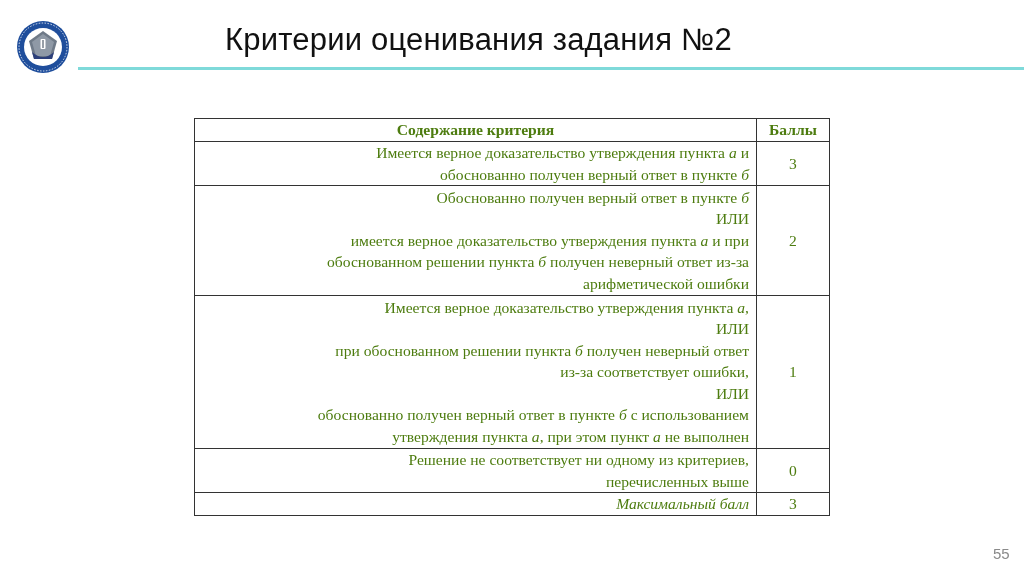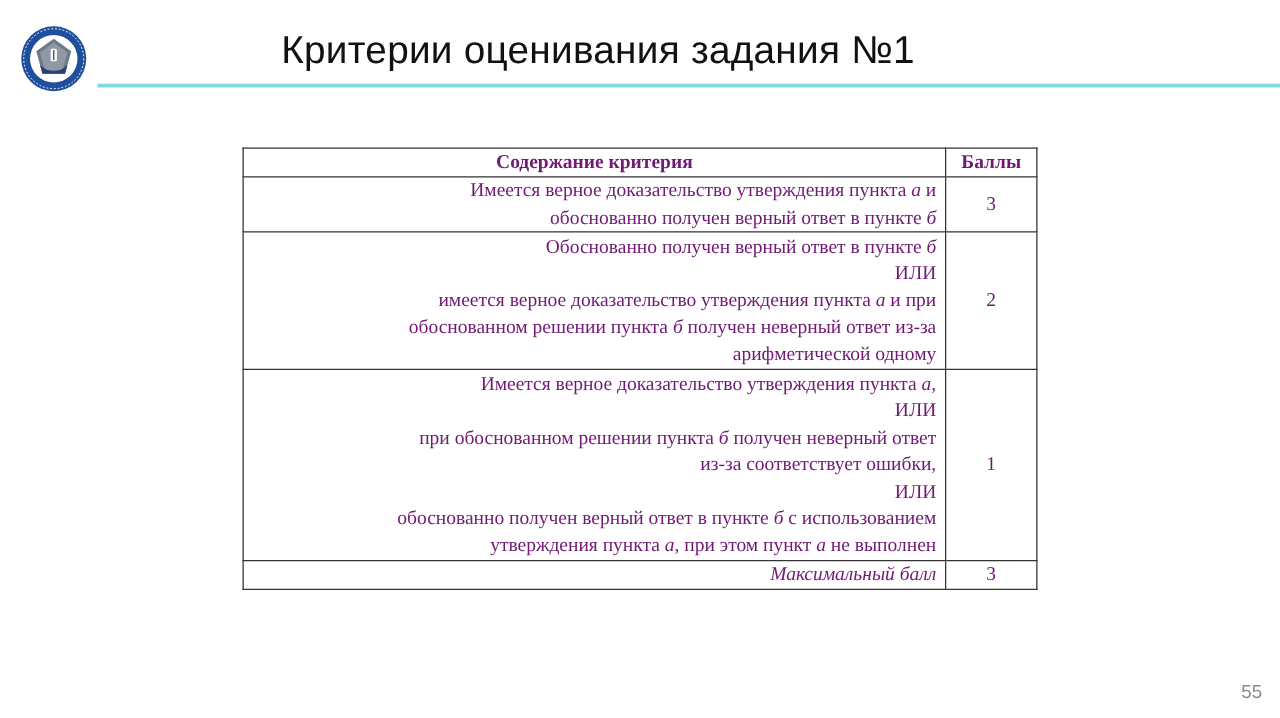--- a/index.html
+++ b/index.html
@@ -15,21 +15,21 @@
       font-family: "Liberation Sans", sans-serif; font-size: 31px; color: #111;
       letter-spacing: 0.2px;
     }
     .accent-line {
       position: absolute; left: 78px; top: 67px; width: 946px; height: 3px;
       background: #7fdada;
     }
     .criteria-table {
       position: absolute; left: 194px; top: 118px; width: 636px;
       border-collapse: collapse;
-      font-family: "Liberation Serif", serif; font-size: 15.6px; color: #701a75;
+      font-family: "Liberation Serif", serif; font-size: 15.6px; color: #4d7c0f;
       line-height: 21.5px;
     }
     .criteria-table td, .criteria-table th {
       border: 1.6px solid #333;
       padding: 0 7px;
       vertical-align: middle;
     }
     .criteria-table th {
       font-weight: bold; height: 22px; line-height: 20px; padding: 0;
     }
@@ -53,21 +53,21 @@
     <circle cx="27" cy="27" r="19" fill="#ffffff"></circle>
     <circle cx="27" cy="27" r="24" fill="none" stroke="#ffffff" stroke-width="0.8" stroke-dasharray="1.5 1.5"></circle>
     <polygon points="27,11 41,21 36,39 18,39 13,21" fill="#6f7a88"></polygon>
     <polygon points="27,14 38,22 34,36 20,36 16,22" fill="#8f99a6"></polygon>
     <path d="M16 32 Q27 42 38 32 L36 39 L18 39 Z" fill="#2c3f7a"></path>
     <rect x="24.5" y="19" width="5" height="10" rx="1" fill="#ffffff"></rect>
     <rect x="26.4" y="20" width="1.2" height="8" fill="#556070"></rect>
   </svg>
 </div>
 
-<div class="title">Критерии оценивания задания №1</div>
+<div class="title">Критерии оценивания задания №2</div>
 <div class="accent-line"></div>
 
 <table class="criteria-table">
   <thead>
     <tr>
       <th>Содержание критерия</th>
       <th class="col-score">Баллы</th>
     </tr>
   </thead>
   <tbody>
@@ -77,36 +77,43 @@
         <span class="crit-line">обоснованно получен верный ответ в пункте <i>б</i></span>
       </td>
       <td class="score">3</td>
     </tr>
     <tr style="height:110px;">
       <td class="crit-text">
         <span class="crit-line">Обоснованно получен верный ответ в пункте <i>б</i></span>
         <span class="crit-line">ИЛИ</span>
         <span class="crit-line">имеется верное доказательство утверждения пункта <i>а</i> и при</span>
         <span class="crit-line">обоснованном решении пункта <i>б</i> получен неверный ответ из-за</span>
-        <span class="crit-line">арифметической одному</span>
+        <span class="crit-line">арифметической ошибки</span>
       </td>
       <td class="score">2</td>
     </tr>
     <tr style="height:153px;">
       <td class="crit-text">
         <span class="crit-line">Имеется верное доказательство утверждения пункта <i>а</i>,</span>
         <span class="crit-line">ИЛИ</span>
         <span class="crit-line">при обоснованном решении пункта <i>б</i> получен неверный ответ</span>
         <span class="crit-line">из-за соответствует ошибки,</span>
         <span class="crit-line">ИЛИ</span>
         <span class="crit-line">обоснованно получен верный ответ в пункте <i>б</i> с использованием</span>
         <span class="crit-line">утверждения пункта <i>а</i>, при этом пункт <i>а</i> не выполнен</span>
       </td>
       <td class="score">1</td>
     </tr>
+    <tr style="height:44px;">
+      <td class="crit-text">
+        <span class="crit-line">Решение не соответствует ни одному из критериев,</span>
+        <span class="crit-line">перечисленных выше</span>
+      </td>
+      <td class="score">0</td>
+    </tr>
     <tr style="height:22px;">
       <td class="max-label">Максимальный балл</td>
       <td class="score">3</td>
     </tr>
   </tbody>
 </table>
 
 <div class="page-num">55</div>
 
 </body></html>

